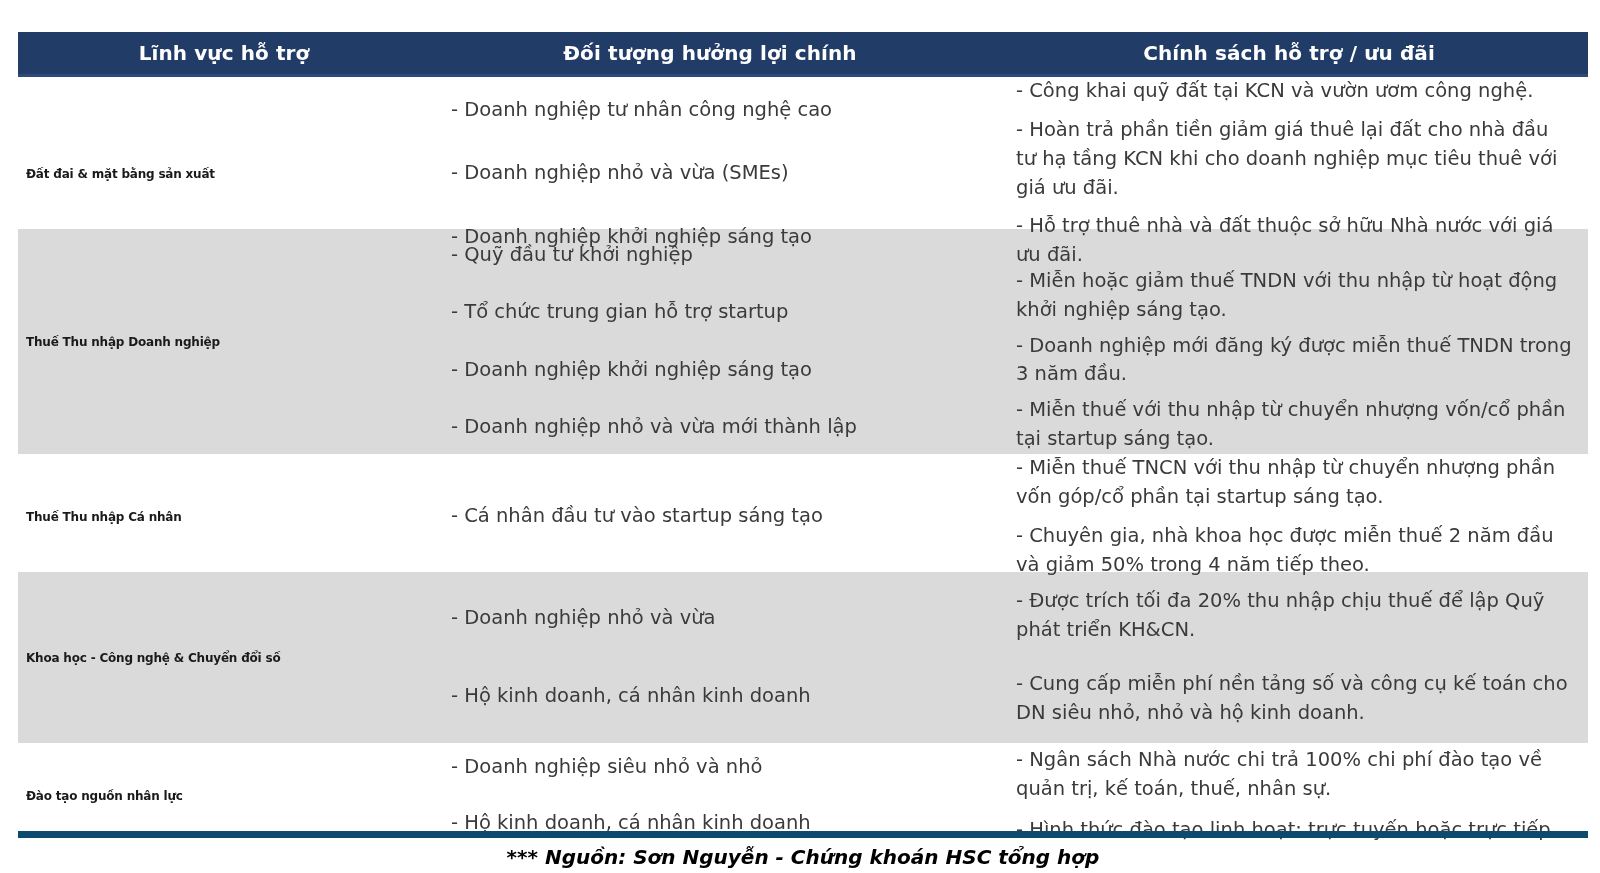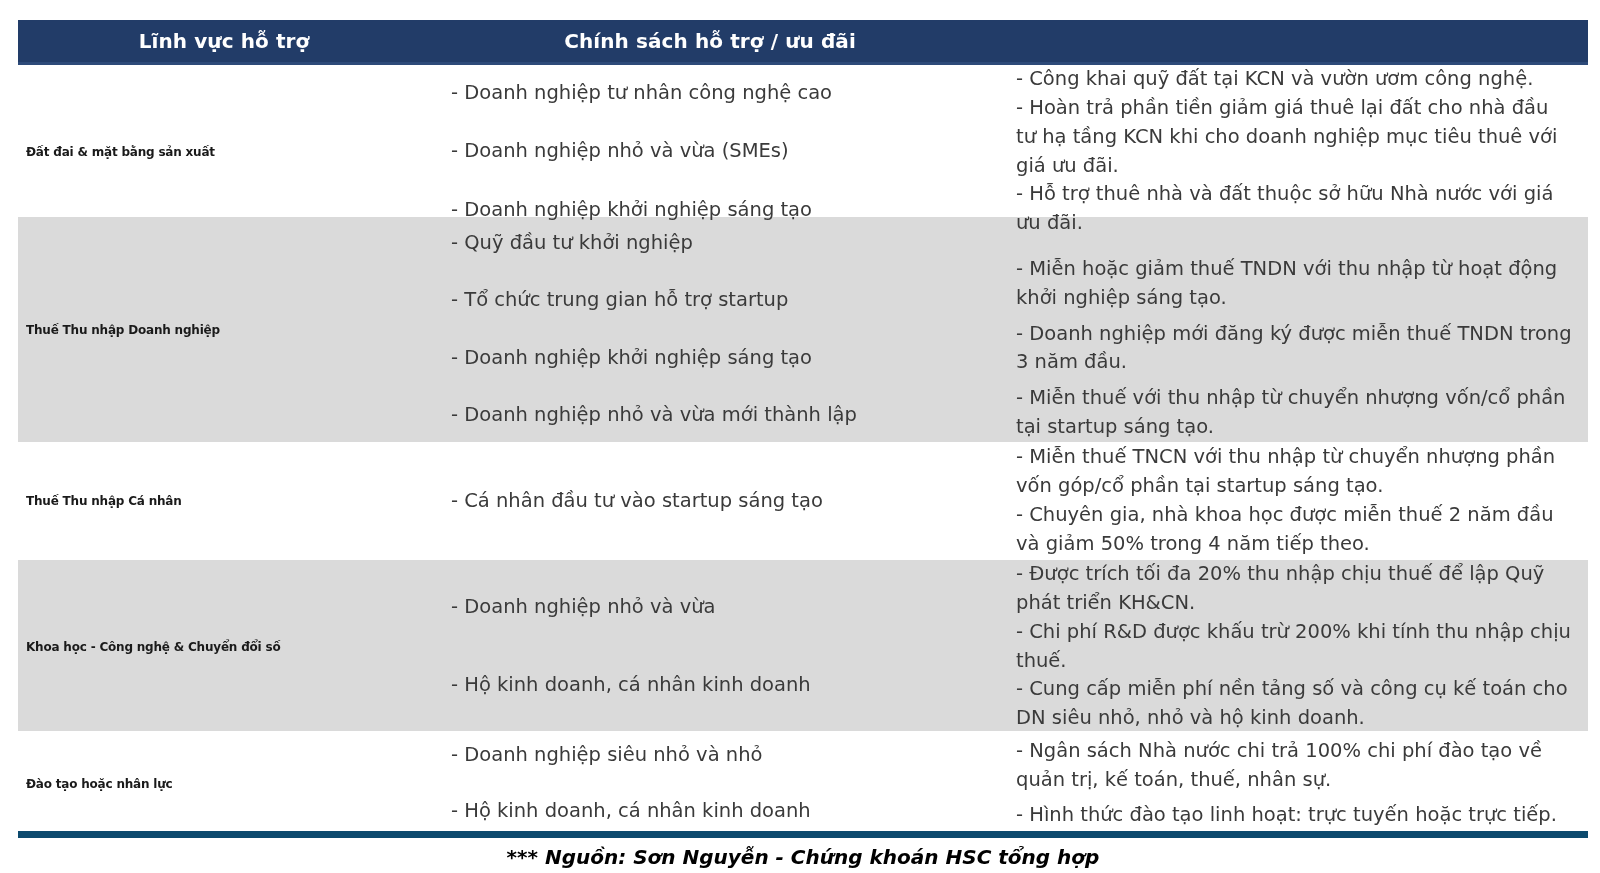--- a/index.html
+++ b/index.html
@@ -20,20 +20,21 @@
     left: 18px;
     top: 20px;
     width: 1570px;
   }
   .thead {
     display: grid;
     grid-template-columns: 412px 560px 598px;
     background: #223c68;
     border-bottom: 3px solid #2d4a79;
     height: 42px;
+    margin-top: 12px;
   }
   .th {
     color: #ffffff;
     font-weight: bold;
     font-size: 20px;
     display: flex;
     align-items: center;
     justify-content: center;
     letter-spacing: 0.1px;
   }
@@ -69,20 +70,21 @@
     gap: 16px;
   }
   .c3 {
     display: flex;
     flex-direction: column;
     justify-content: space-evenly;
     padding-left: 26px;
     padding-right: 14px;
     font-size: 19.5px;
     color: #3a3a3a;
+    gap: 10px;
   }
   .c3.packed {
     justify-content: flex-end;
     padding-top: 0;
     gap: 7px;
   }
   .item { line-height: 1.48; }
   .footer {
     position: absolute;
     left: 18px;
@@ -102,20 +104,21 @@
 </style>
 </head>
 <body>
 
 <div class="page">
 
   <div class="tbl">
 
     <div class="thead">
       <div class="th">Lĩnh vực hỗ trợ</div>
+      <div class="th">Đối tượng hưởng lợi chính</div>
       <div class="th">Chính sách hỗ trợ / ưu đãi</div>
     </div>
 
     <div class="row row-white r0">
       <div class="cell c1">Đất đai &amp; mặt bằng sản xuất</div>
       <div class="cell c2">
         <div class="item">- Doanh nghiệp tư nhân công nghệ cao</div>
         <div class="item">- Doanh nghiệp nhỏ và vừa (SMEs)</div>
         <div class="item">- Doanh nghiệp khởi nghiệp sáng tạo</div>
       </div>
@@ -153,27 +156,26 @@
     </div>
 
     <div class="row row-gray r3">
       <div class="cell c1">Khoa học - Công nghệ &amp; Chuyển đổi số</div>
       <div class="cell c2">
         <div class="item">- Doanh nghiệp nhỏ và vừa</div>
         <div class="item">- Hộ kinh doanh, cá nhân kinh doanh</div>
       </div>
       <div class="cell c3">
         <div class="item">- Được trích tối đa 20% thu nhập chịu thuế để lập Quỹ phát triển KH&amp;CN.</div>
-        <div class="item">- Chi phí R&amp;D được khấu trừ 200% khi tính thu nhập chịu thuế.</div>
         <div class="item">- Cung cấp miễn phí nền tảng số và công cụ kế toán cho DN siêu nhỏ, nhỏ và hộ kinh doanh.</div>
       </div>
     </div>
 
     <div class="row row-white r4">
-      <div class="cell c1">Đào tạo hoặc nhân lực</div>
+      <div class="cell c1">Đào tạo nguồn nhân lực</div>
       <div class="cell c2">
         <div class="item">- Doanh nghiệp siêu nhỏ và nhỏ</div>
         <div class="item">- Hộ kinh doanh, cá nhân kinh doanh</div>
       </div>
       <div class="cell c3">
         <div class="item">- Ngân sách Nhà nước chi trả 100% chi phí đào tạo về quản trị, kế toán, thuế, nhân sự.</div>
         <div class="item">- Hình thức đào tạo linh hoạt: trực tuyến hoặc trực tiếp.</div>
       </div>
     </div>
 

